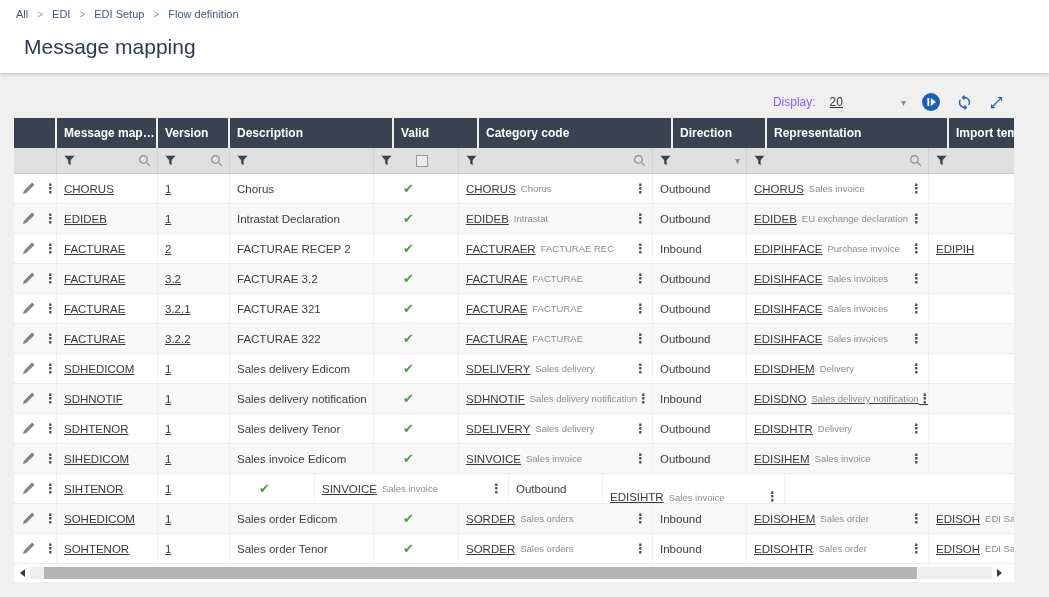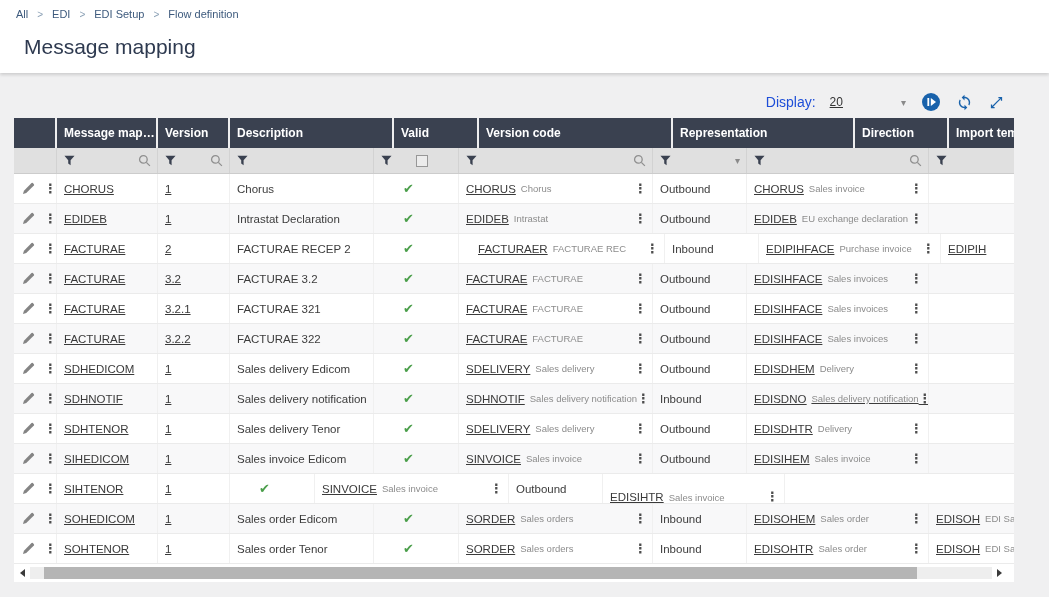--- a/index.html
+++ b/index.html
@@ -13,21 +13,21 @@
   
   .white-head { background:#ffffff; height:73px; box-shadow:0 2px 3px rgba(0,0,0,0.14); position:relative; z-index:2; }
   .breadcrumb { padding:8px 0 0 16px; font-size:11px; display:flex; align-items:center; }
   .crumb { color:#3d5a7d; margin-right:9px; cursor:pointer; }
   .crumb-sep { color:#8ba0b5; margin-right:9px; font-size:10px; }
   .page-title { font-size:21px; font-weight:400; color:#2e3a50; margin:8px; padding:7px 0 0 16px; }
 
   
   .content { padding:17px 0 0 14px; }
   .toolbar { width:1000px; height:24px; display:flex; justify-content:flex-end; align-items:center; padding-right:10px; margin-bottom:4px; }
-  .disp-label { font-size:14px; color:#1d4ed8;margin-left:23px; }
+  .disp-label { font-size:12px; color:#8b5cf6;margin-left:23px; }
   .disp-value { font-size:12px; color:#333; margin-left:14px;text-decoration:underline; }
   .disp-caret { font-size:10px; color:#8a8a8a; margin-left:58px; cursor:pointer; }
   .tb-icon { margin-left:16px; cursor:pointer; display:inline-flex; align-items:center; }
 
   
   .grid { width:1000px; background:#0ea5e9; overflow:hidden; }
   .grid-inner { width:1085px; }
   .header-row { display:flex; background:#3a4150; height:30px; }
   .hcell { flex-shrink:0; height:100%; display:flex; align-items:center; padding-left:7px;
            border-right:2px solid #eeeeef; overflow:hidden; white-space:nowrap; cursor:pointer; }
@@ -116,27 +116,27 @@
           <div class="hcell" style="width: 72px;">
             <span class="hlabel">Version</span>
           </div>
           <div class="hcell" style="width: 164px;">
             <span class="hlabel">Description</span>
           </div>
           <div class="hcell" style="width: 85px;">
             <span class="hlabel">Valid</span>
           </div>
           <div class="hcell" style="width: 194px;">
-            <span class="hlabel">Version code</span>
+            <span class="hlabel">Category code</span>
+          </div>
+          <div class="hcell" style="width: 94px;">
+            <span class="hlabel">Direction</span>
           </div>
           <div class="hcell" style="width: 182px;">
             <span class="hlabel">Representation</span>
-          </div>
-          <div class="hcell" style="width: 94px;">
-            <span class="hlabel">Direction</span>
           </div>
           <div class="hcell" style="width: 170px;">
             <span class="hlabel">Import template</span>
           </div>
         </div>
       <div class="filter-row" id="filter-row">
           <div class="fcell" style="width: 43px;"></div>
           <div class="fcell" style="width: 101px;">
             <span class="funnel">
               <svg width="11" height="11" viewBox="0 0 12 12">
@@ -307,21 +307,21 @@
             </div>
             <div class="cell" style="width: 72px;">
               <a class="link">2</a>
             </div>
             <div class="cell" style="width: 144px;">
               <span class="plain">FACTURAE RECEP 2</span>
             </div>
             <div class="cell" style="width: 85px;">
               <span class="check">✔</span>
             </div>
-            <div class="cell" style="width: 194px; margin-left: 12px;">
+            <div class="cell" style="width: 194px;">
               <a class="link">FACTURAER</a>
               <span class="sub">FACTURAE REC</span>
               <span class="kebab">⋮</span>
             </div>
             <div class="cell" style="width: 94px;">
               <span class="plain">Inbound</span>
             </div>
             <div class="cell" style="width: 182px;">
               <a class="link">EDIPIHFACE</a>
               <span class="sub">Purchase invoice</span>

